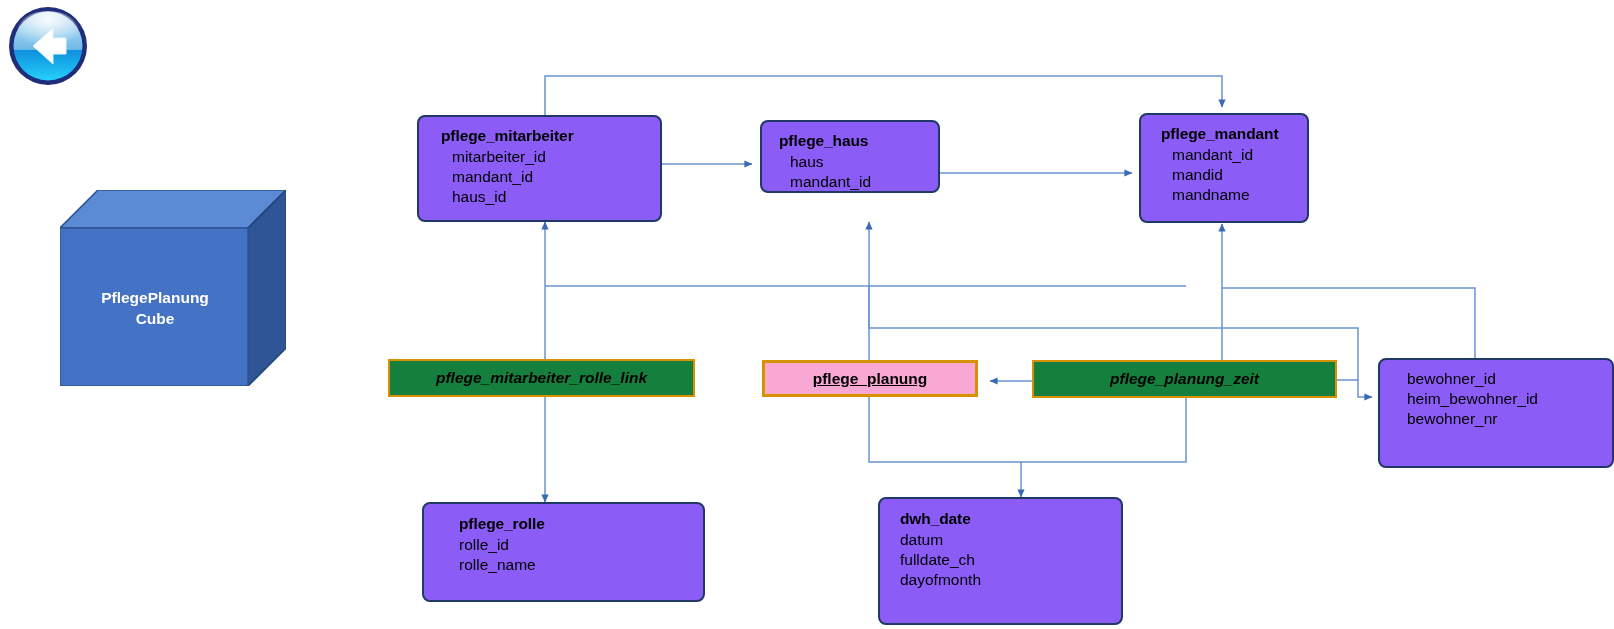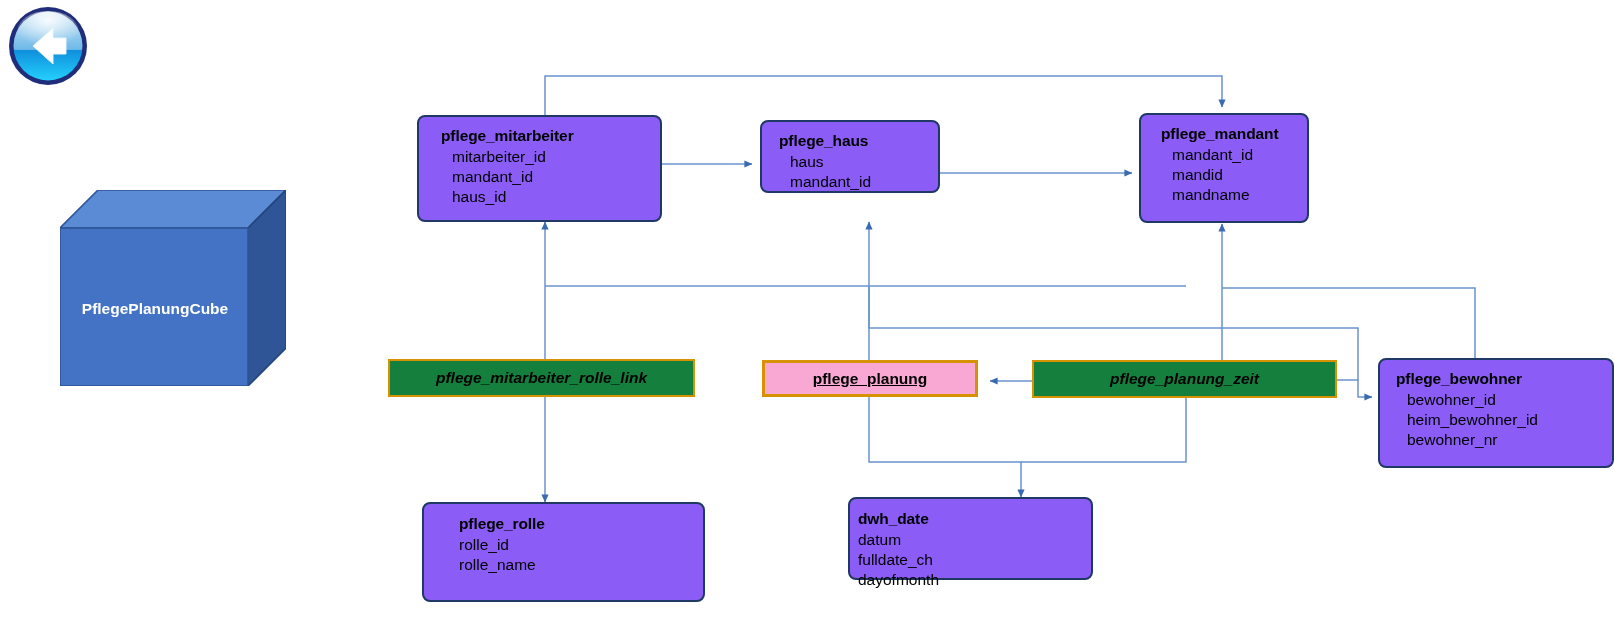--- a/index.html
+++ b/index.html
@@ -39,21 +39,21 @@
     left:60px; top:190px;
     width:226px; height:196px;
     z-index:4;
   }
   .cube svg{display:block;}
   .cube-label{
     position:absolute;
     left:60px; top:190px;
     width:190px; height:196px;
     display:flex;
-    flex-direction:row;
+    flex-direction:column;
     align-items:center;
     justify-content:center;
     padding-top:42px;
     box-sizing:border-box;
     color:#ffffff;
     font-weight:bold;
     font-size:15.5px;
     line-height:1.35;
     text-align:center;
     z-index:5;
@@ -200,33 +200,32 @@
   </div>
 
   <div class="ent" style="left:1139px; top:113px; width:170px; height:110px; padding-left:20px;">
     <div class="t">pflege_mandant</div>
     <div class="f">mandant_id</div>
     <div class="f">mandid</div>
     <div class="f">mandname</div>
   </div>
 
   <div class="ent" style="left:1378px; top:358px; width:236px; height:110px; padding-left:16px;">
-    <div class="t">pflege_bewohner</div>
     <div class="f">bewohner_id</div>
     <div class="f">heim_bewohner_id</div>
     <div class="f">bewohner_nr</div>
   </div>
 
   <div class="ent noindent" style="left:422px; top:502px; width:283px; height:100px; padding-left:35px; padding-top:10px;">
     <div class="t">pflege_rolle</div>
     <div class="f">rolle_id</div>
     <div class="f">rolle_name</div>
   </div>
 
-  <div class="ent noindent" style="left:848px; top:497px; width:245px; height:83px; padding-left:8px; padding-top:10px;">
+  <div class="ent noindent" style="left:878px; top:497px; width:245px; height:128px; padding-left:20px; padding-top:10px;">
     <div class="t">dwh_date</div>
     <div class="f">datum</div>
     <div class="f">fulldate_ch</div>
     <div class="f">dayofmonth</div>
   </div>
 
   <div class="fact" style="left:388px; top:359px; width:307px; height:38px;">
     <span>pflege_mitarbeiter_rolle_link</span>
   </div>
 

